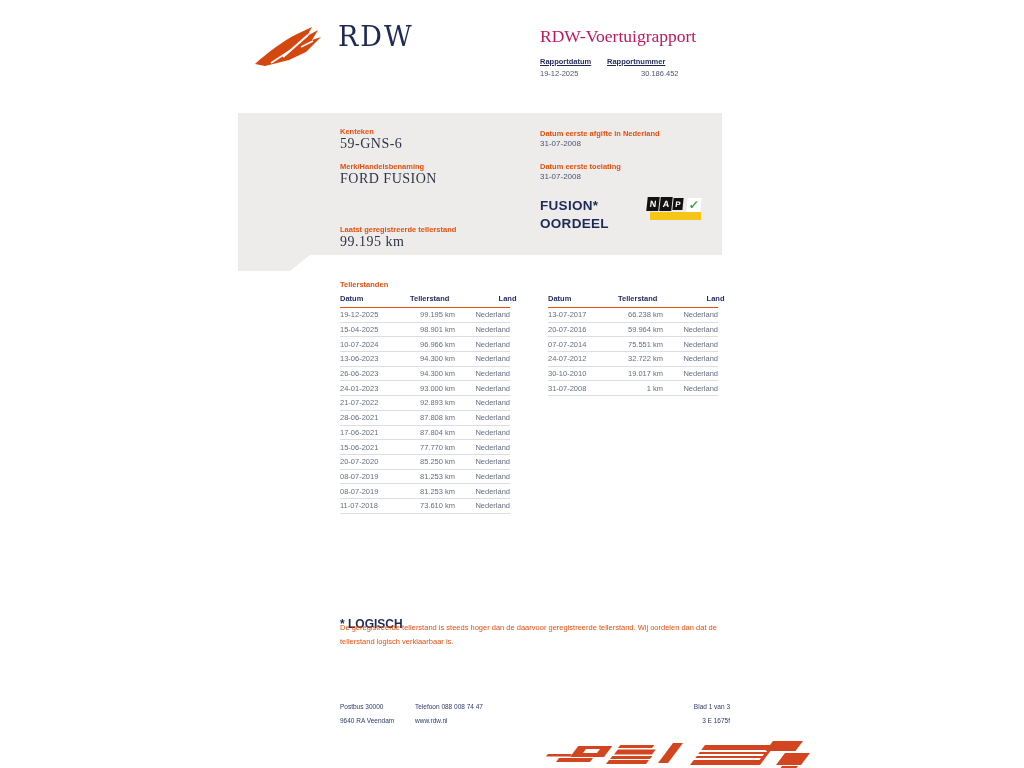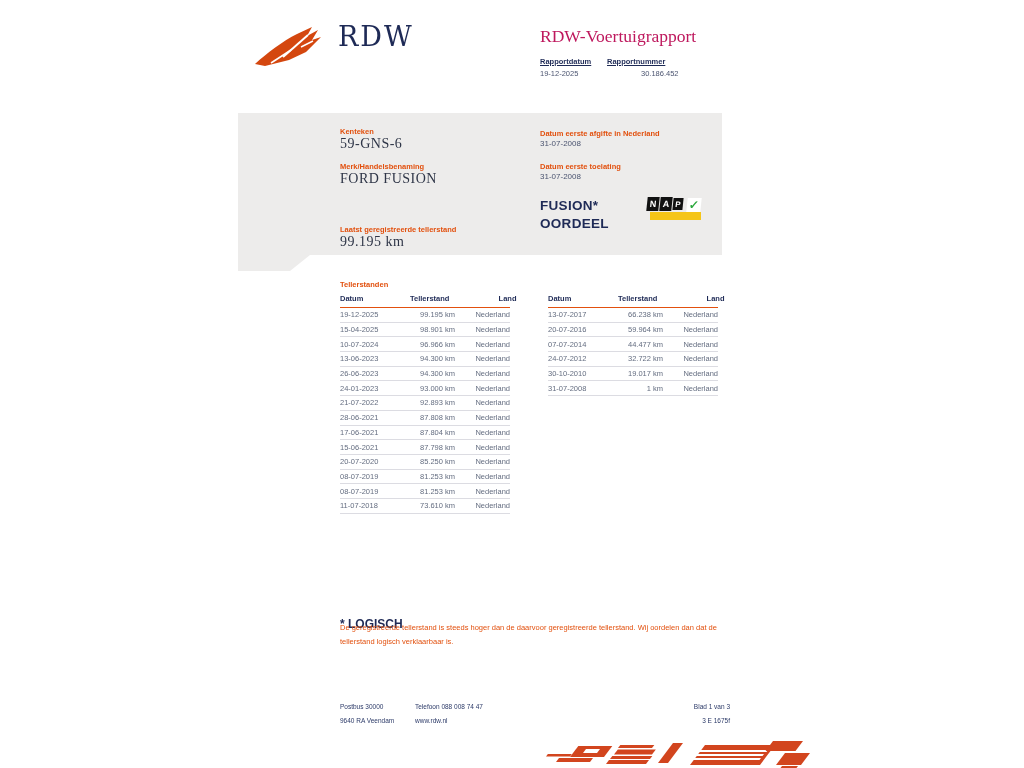--- a/index.html
+++ b/index.html
@@ -187,21 +187,21 @@
           <span class="col-r">87.808 km</span>
           <span class="col-r">Nederland</span>
         </div>
         <div class="t-row">
           <span>17-06-2021</span>
           <span class="col-r">87.804 km</span>
           <span class="col-r">Nederland</span>
         </div>
         <div class="t-row">
           <span>15-06-2021</span>
-          <span class="col-r">87.798 km</span>
+          <span class="col-r">77.770 km</span>
           <span class="col-r">Nederland</span>
         </div>
         <div class="t-row">
           <span>20-07-2020</span>
           <span class="col-r">85.250 km</span>
           <span class="col-r">Nederland</span>
         </div>
         <div class="t-row">
           <span>08-07-2019</span>
           <span class="col-r">81.253 km</span>
@@ -232,21 +232,21 @@
           <span class="col-r">66.238 km</span>
           <span class="col-r">Nederland</span>
         </div>
         <div class="t-row">
           <span>20-07-2016</span>
           <span class="col-r">59.964 km</span>
           <span class="col-r">Nederland</span>
         </div>
         <div class="t-row">
           <span>07-07-2014</span>
-          <span class="col-r">44.477 km</span>
+          <span class="col-r">75.551 km</span>
           <span class="col-r">Nederland</span>
         </div>
         <div class="t-row">
           <span>24-07-2012</span>
           <span class="col-r">32.722 km</span>
           <span class="col-r">Nederland</span>
         </div>
         <div class="t-row">
           <span>30-10-2010</span>
           <span class="col-r">19.017 km</span>

